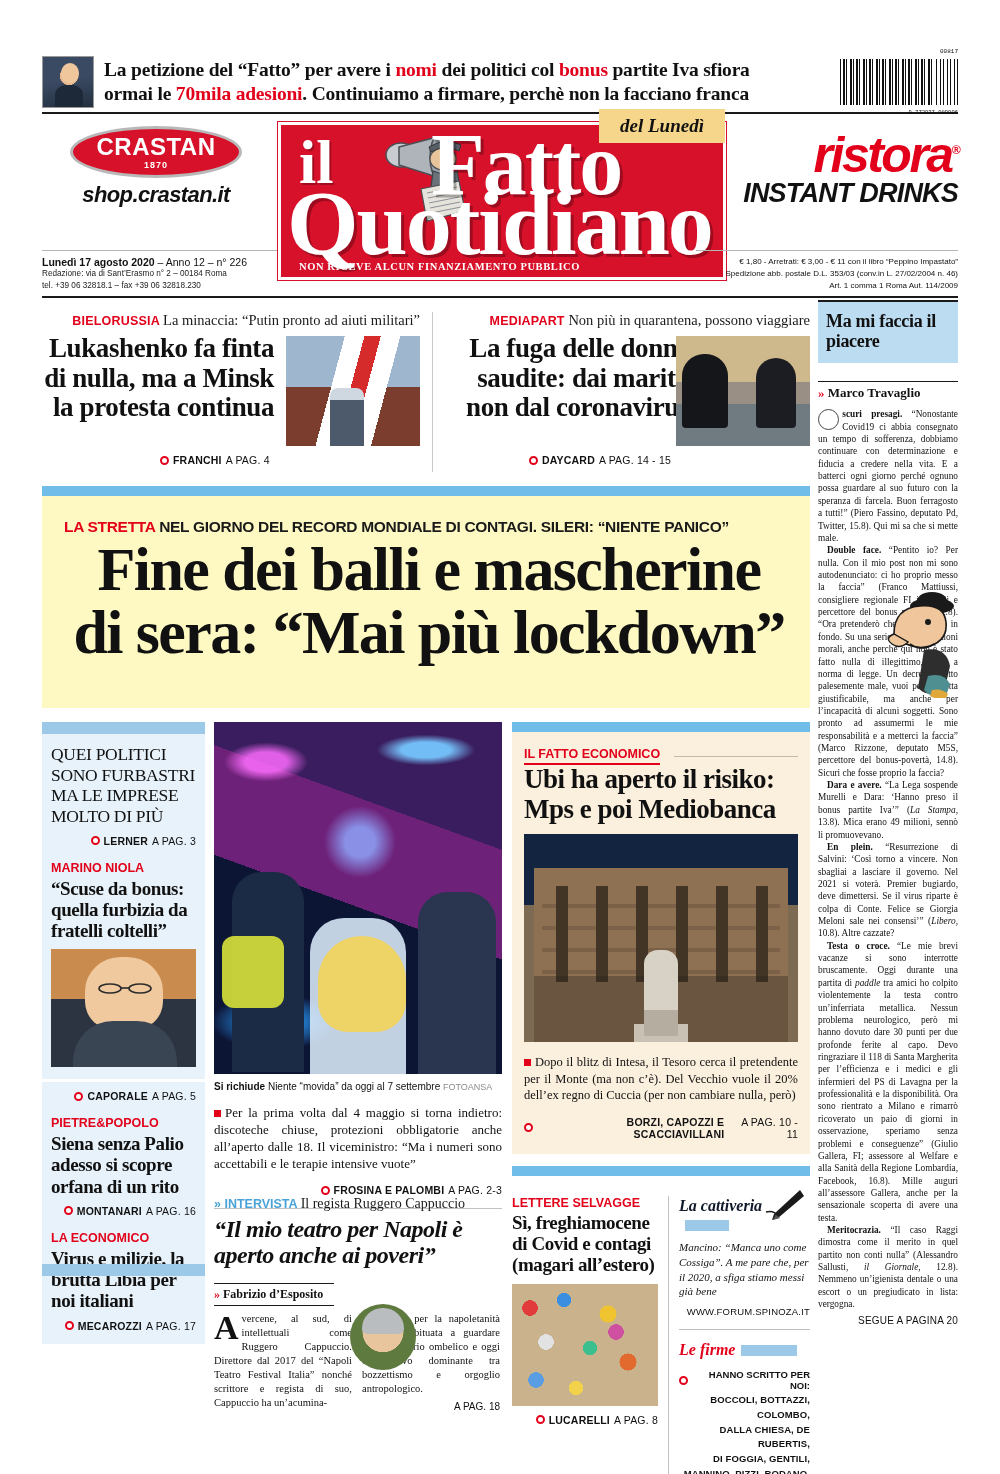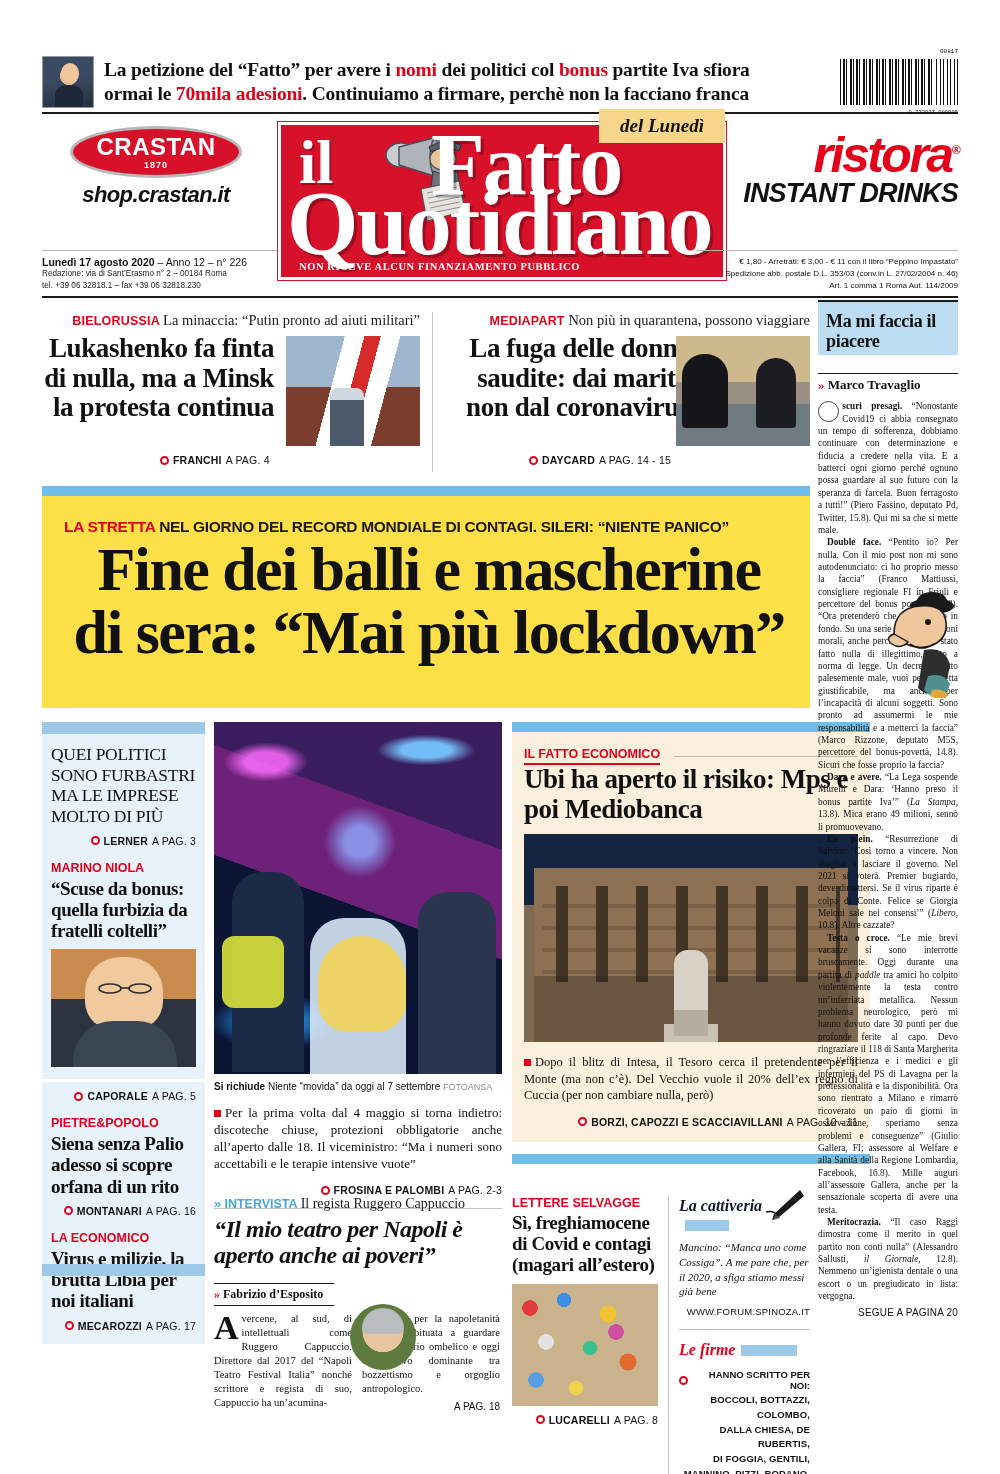--- a/index.html
+++ b/index.html
@@ -161,21 +161,21 @@
   .dot {
     width:9px; height:9px; border-radius:50%; border:2px solid #e2001a; background:#fff;
     display:inline-block; flex:0 0 9px;
   }
   .teaser-byline { position:absolute; left:118px; bottom:6px; }
   .teaser2-byline { position:absolute; left:96px; bottom:6px; }
 
   
   .mainblock {
     position:absolute; left:42px; top:486px; width:768px; height:222px;
-    background:#fde047; border-top:10px solid #6fbde8;
+    background:#fef9c3; border-top:10px solid #6fbde8;
   }
   .main-kicker {
     position:absolute; left:22px; top:22px; right:18px;
     font-family:"Liberation Sans",sans-serif; font-weight:700; font-size:15.5px;
     letter-spacing:-0.3px; white-space:nowrap;
   }
   .main-kicker .red { color:#e2001a; }
   .main-kicker .rest { color:#1a1a1a; }
   .main-head {
     position:absolute; left:20px; right:14px; top:42px;
@@ -232,21 +232,21 @@
   .caption b { font-weight:700;text-align:right; }
   .caption .credit { color:#8c8c8c; font-size:9px; }
   .center-sum {
     font-family:"Liberation Serif",serif; font-size:13px; line-height:1.32; margin-top:10px; text-align:justify;
   }
   .sq { display:inline-block; width:7px; height:7px; background:#e2001a; margin-right:4px; }
   .center-byline { text-align:right; margin-top:12px; }
   .center-rule { border-top:1px solid #c2c2c2; margin-top:12px; }
 
   
-  .econcol { position:absolute; left:512px; top:722px; width:358px; }
+  .econcol { position:absolute; left:512px; top:722px; width:298px; }
   .econ-band { height:10px; background:#6fbde8; }
   .econ-body { background:#fbefdd; padding:12px 12px 14px; }
   .econ-kicker {
     font-family:"Liberation Sans",sans-serif; font-weight:700; font-size:12.5px; color:#e2001a;
     border-bottom:2px solid #e2001a; display:inline-block; padding-bottom:2px;
   }
   .econ-kicker-rule { border-top:1px solid #c6b9a6; margin-top:-9px; margin-left:150px; }
   .econ-head {
     font-family:"Liberation Serif",serif; font-weight:700; font-size:27px; line-height:1.1;
     margin-top:8px; letter-spacing:-0.5px;
@@ -275,21 +275,21 @@
     position:absolute; left:50%; transform:translateX(-50%); bottom:0; width:54px; height:18px;
     background:#c9c2b4;
   }
   .econ-sum { font-family:"Liberation Serif",serif; font-size:12.5px; line-height:1.32; margin-top:12px; text-align:justify; }
   .econ-byline { text-align:right; margin-top:12px; }
   .econ-bottom-band { height:10px; background:#6fbde8; margin-top:12px; }
 
   
   .rightcol { position:absolute; left:818px; top:300px; width:140px; }
   .rc-titlebox {
-    background:#bcdcf2; border-top:2px solid #1a1a1a; padding:9px 8px 4px;
+    background:#bcdcf2; border-top:2px solid #1a1a1a; padding:9px 8px 12px;
   }
   .rc-title {
     font-family:"Liberation Serif",serif; font-weight:700; font-size:18px; line-height:1.12; letter-spacing:-0.3px;
   }
   .rc-author {
     border-top:1.5px solid #1a1a1a; margin-top:18px; padding-top:3px;
     font-family:"Liberation Serif",serif; font-weight:700; font-size:13px;
   }
   .rc-author .chev { color:#e2001a; font-weight:700; }
   .rc-text {

